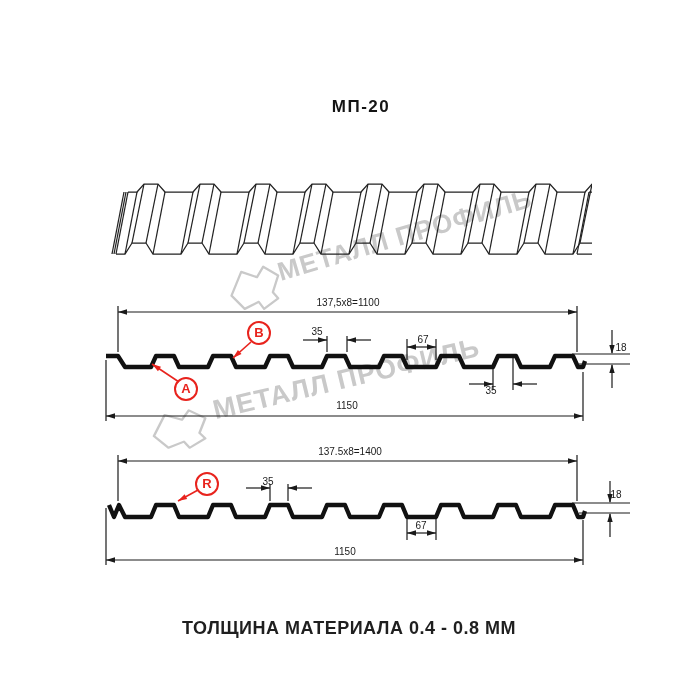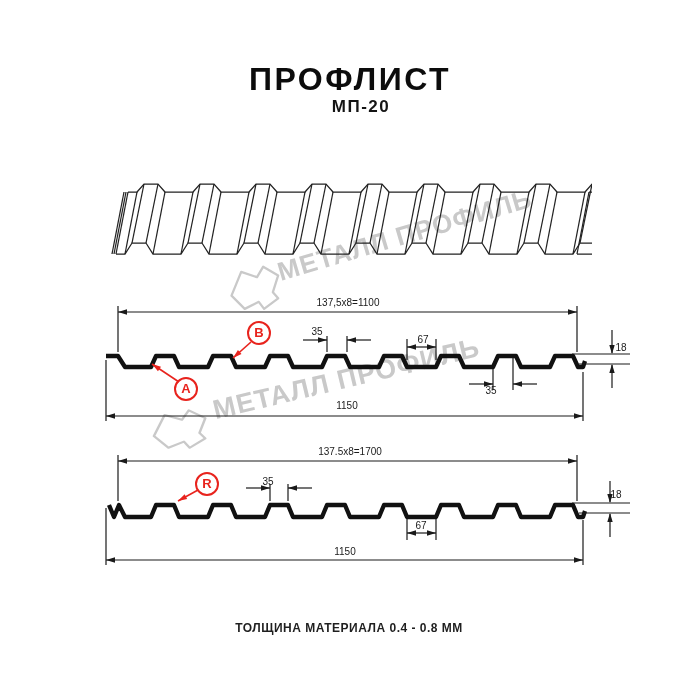--- a/index.html
+++ b/index.html
@@ -10,21 +10,21 @@
   .title{
     position:absolute;left:350px;top:79px;transform:translate(-50%,-50%);
     font-size:32px;font-weight:800;letter-spacing:2.5px;color:#0c0c0c;white-space:nowrap;
   }
   .subtitle{
     position:absolute;left:350px;top:107px;transform:translate(-50%,-50%);
     font-size:17px;font-weight:600;letter-spacing:1.5px;color:#141414;white-space:nowrap;padding-left:22px;
   }
   .footer{
     position:absolute;left:349px;top:628px;transform:translate(-50%,-50%);
-    font-size:12px;font-weight:600;letter-spacing:.5px;color:#1f1f1f;white-space:nowrap;
+    font-size:18px;font-weight:600;letter-spacing:.5px;color:#1f1f1f;white-space:nowrap;
   }
   .lbl{
     position:absolute;transform:translate(-50%,-50%);
     font-size:10px;color:#1a1a1a;white-space:nowrap;
   }
   .marker{
     position:absolute;width:20px;height:20px;border:2px solid #e8231d;border-radius:50%;
     color:#e8231d;font-size:13px;font-weight:bold;line-height:20px;text-align:center;
     transform:translate(-50%,-50%);background:transparent;z-index:3;
   }
@@ -158,33 +158,32 @@
       <polygon points="610,503 607.3,494 612.7,494" fill="#1a1a1a"></polygon>
       <polygon points="610,513 607.3,522 612.7,522" fill="#1a1a1a"></polygon>
       <line x1="152" y1="364" x2="179" y2="382" stroke="#e8231d" stroke-width="1.6"></line>
       <polygon points="152,364 160.98614317884872,366.7457659713149 157.99076211923247,371.2388375607393" fill="#e8231d"></polygon>
       <line x1="233" y1="358" x2="251" y2="342" stroke="#e8231d" stroke-width="1.6"></line>
       <polygon points="233,358 237.93290150331217,350.0027202900849 241.52046623299373,354.0387306109766" fill="#e8231d"></polygon>
       <line x1="178" y1="501" x2="198" y2="490" stroke="#e8231d" stroke-width="1.6"></line>
       <polygon points="178,501 184.58476255370502,494.29694829862365 187.18712380247464,499.02851420547756" fill="#e8231d"></polygon>
     </svg>
 
-  <div class="title overlay">ПРОФЛИСТ</div>
   <div class="subtitle overlay">МП-20</div>
 
   <span class="lbl" style="left:348px;top:302px">137,5x8=1100</span>
   <span class="lbl" style="left:317px;top:331px">35</span>
   <span class="lbl" style="left:423px;top:339px">67</span>
   <span class="lbl" style="left:491px;top:390px">35</span>
   <span class="lbl" style="left:621px;top:347px">18</span>
   <span class="lbl" style="left:347px;top:405px">1150</span>
   <span class="marker" style="left:186px;top:389px">A</span>
   <span class="marker" style="left:259px;top:333px">B</span>
 
-  <span class="lbl" style="left:350px;top:451px">137.5x8=1700</span>
+  <span class="lbl" style="left:350px;top:451px">137.5x8=1400</span>
   <span class="lbl" style="left:268px;top:481px">35</span>
   <span class="lbl" style="left:421px;top:525px">67</span>
   <span class="lbl" style="left:616px;top:494px">18</span>
   <span class="lbl" style="left:345px;top:551px">1150</span>
   <span class="marker" style="left:207px;top:484px">R</span>
 
   <div class="footer overlay">ТОЛЩИНА МАТЕРИАЛА 0.4 - 0.8 ММ</div>
 </div>
 
 </body></html>

